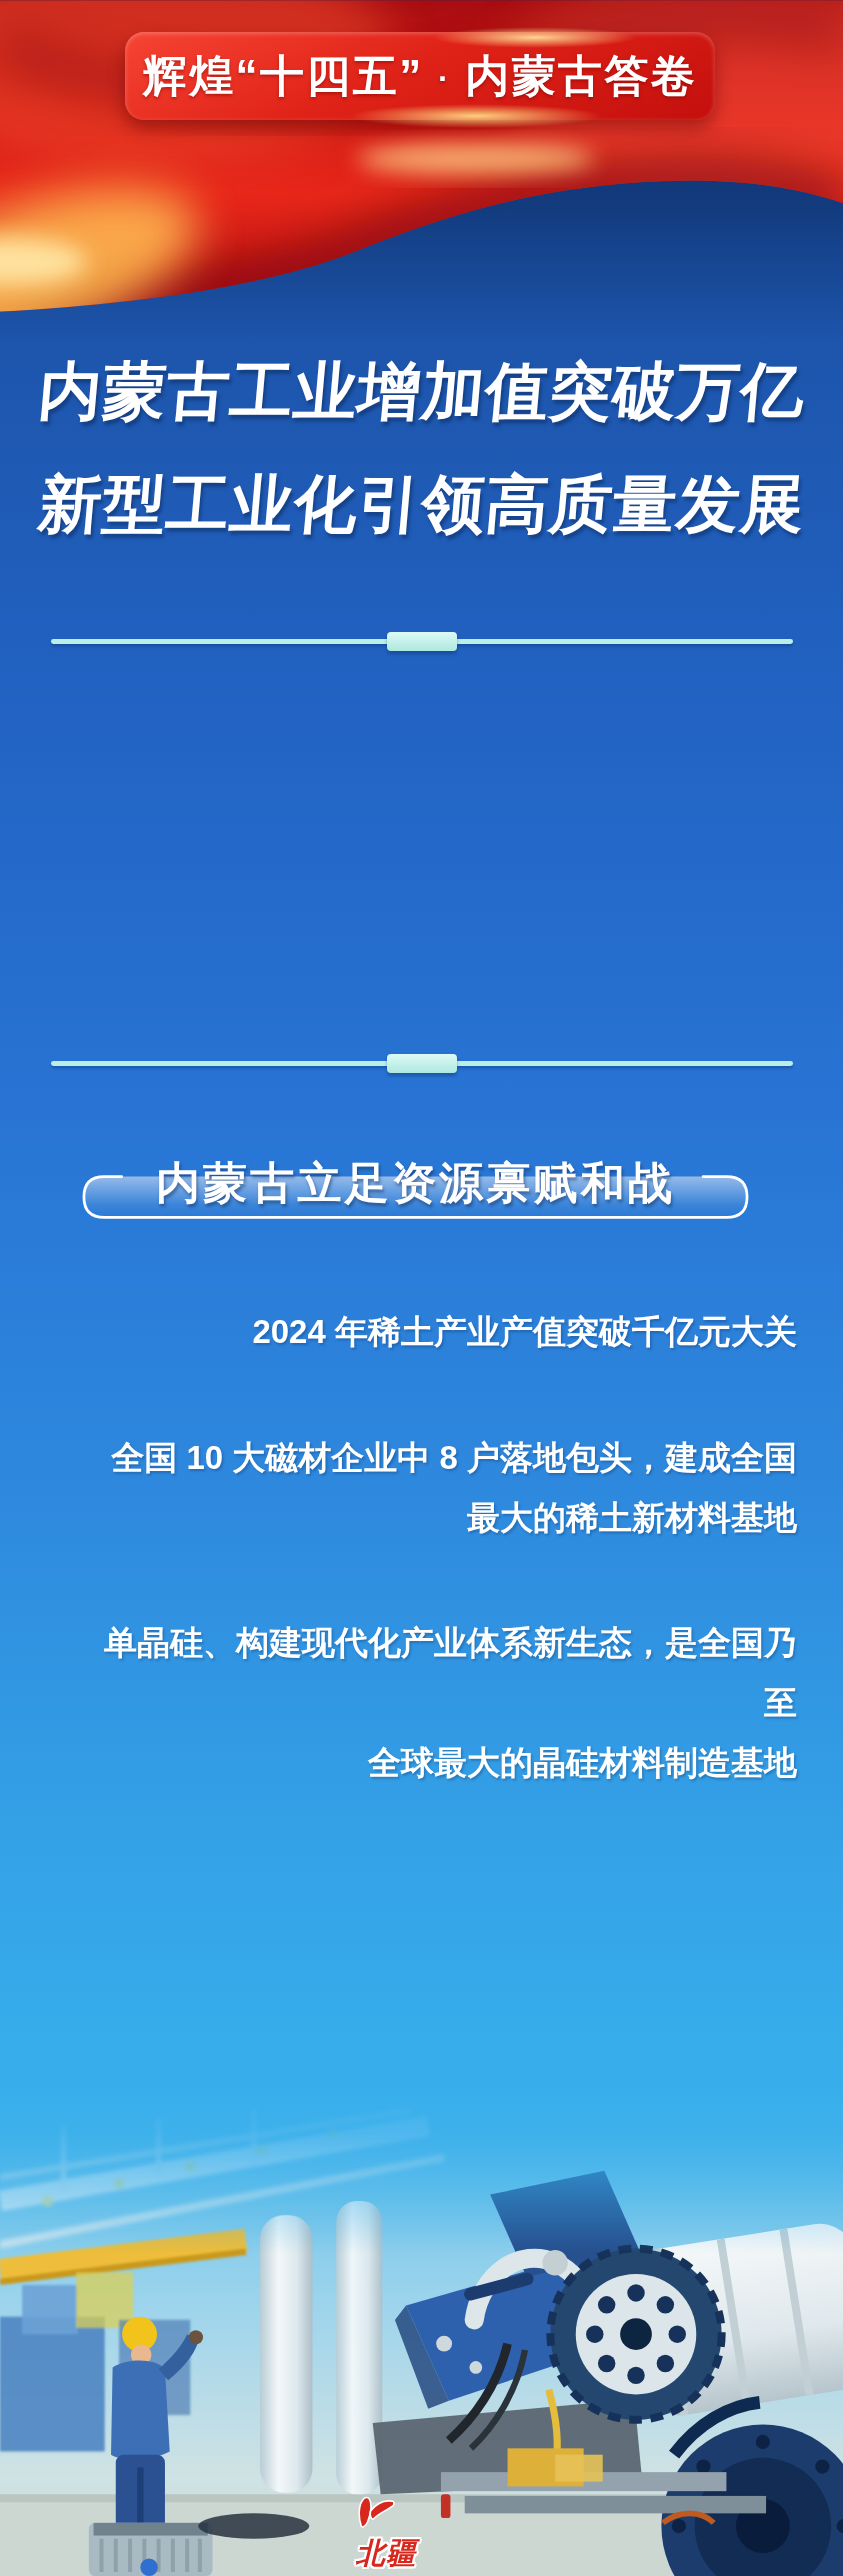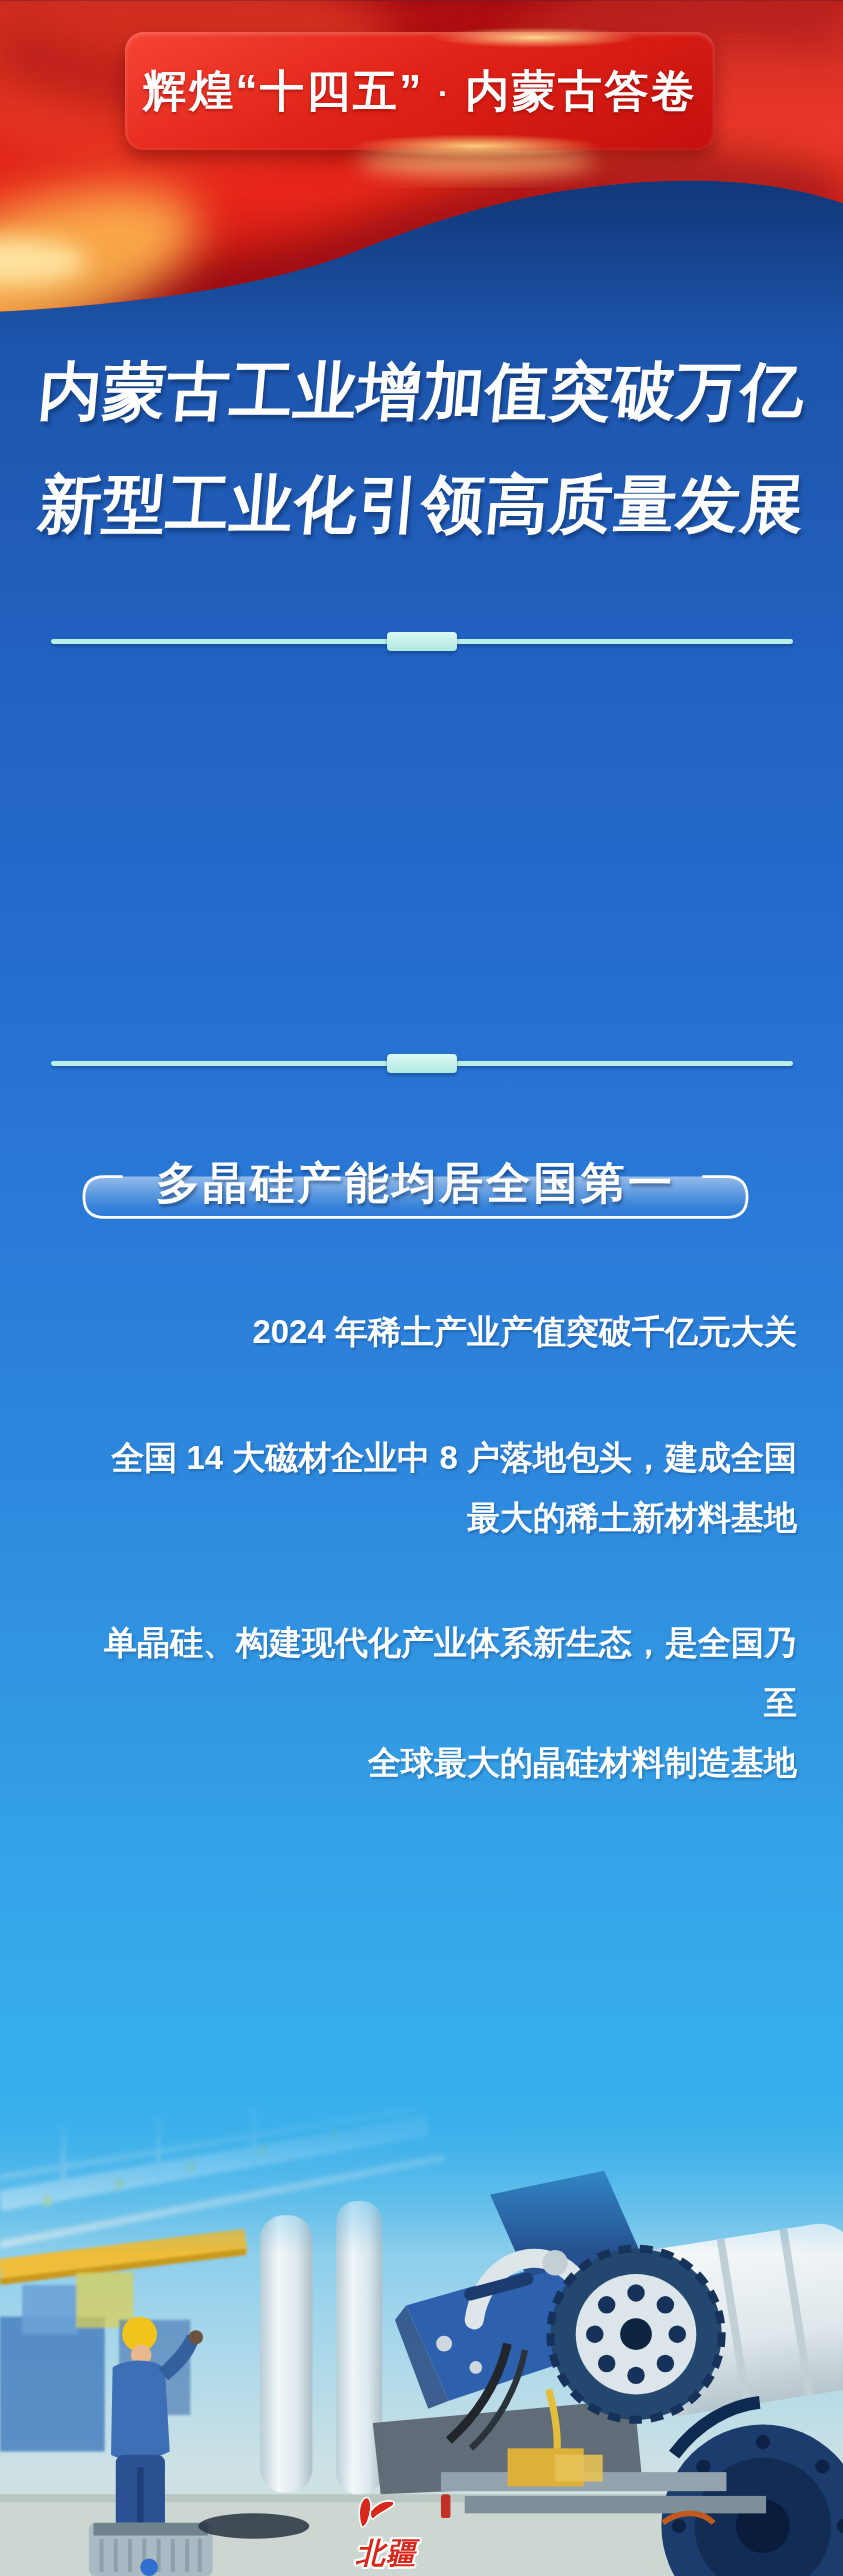--- a/index.html
+++ b/index.html
@@ -9,21 +9,21 @@
     margin:0 auto;
     overflow:hidden;
     font-family:"Liberation Sans","DejaVu Sans",sans-serif;
     background:linear-gradient(180deg,
       #0d2f66 0px,#123a7c 198px,#1d55ac 341px,#2263c3 714px,
       #2874d4 1110px,#2e8ade 1507px,#34a3e7 1864px,#38b0ec 2102px,#38b0ec 2576px);
   }
   
   .ribbon{position:absolute;top:0;left:0;width:843px;height:373px;z-index:1;}
   .banner{
-    position:absolute;left:125px;top:32px;width:590px;height:118px;z-index:3;
+    position:absolute;left:125px;top:32px;width:590px;height:88px;z-index:3;
     border-radius:19px;
     background:linear-gradient(155deg,#f64434 0%,#e02318 45%,#c40f0d 100%);
     box-shadow:0 8px 17.4px rgba(90,0,0,.45), inset 0 1.6px 4.8px rgba(255,255,255,.28);
     display:flex;align-items:center;justify-content:center;
   }
   .banner::before{content:"";position:absolute;left:52%;top:-4.8px;width:206px;height:20.6px;
     background:radial-gradient(ellipse at center,rgba(255,224,150,.95) 0%,rgba(255,200,90,0) 70%);}
   .banner::after{content:"";position:absolute;left:38%;bottom:-8px;width:254px;height:24px;
     background:radial-gradient(ellipse at center,rgba(255,217,130,.95) 0%,rgba(255,190,70,0) 70%);}
   .banner-text{
@@ -155,26 +155,26 @@
       <defs>
         <linearGradient id="boxfill" x1="0" y1="0" x2="0" y2="1">
           <stop offset="0" stop-color="#ffffff" stop-opacity="0.5"></stop>
           <stop offset="0.7" stop-color="#ffffff" stop-opacity="0.08"></stop>
           <stop offset="1" stop-color="#ffffff" stop-opacity="0"></stop>
         </linearGradient>
       </defs>
       <rect x="2" y="2" width="844" height="52" rx="26" fill="url(#boxfill)"></rect>
       <path d="M50,2 L28,2 Q2,2 2,28 Q2,54 28,54 L820,54 Q846,54 846,28 Q846,2 820,2 L790,2" fill="none" stroke="#ffffff" stroke-width="3.5" stroke-linecap="round"></path>
     </svg>
-    <h2 class="section-heading">多晶硅产能均居全国第一</h2>
+    <h2 class="section-heading">内蒙古立足资源禀赋和战</h2>
   </section>
 
   <ul class="bullets">
     <li class="bullet b1">2024 年稀土产业产值突破千亿元大关</li>
-    <li class="bullet b2">全国 14 大磁材企业中 8 户落地包头，建成全国
+    <li class="bullet b2">全国 10 大磁材企业中 8 户落地包头，建成全国
 最大的稀土新材料基地</li>
     <li class="bullet b3">单晶硅、构建现代化产业体系新生态，是全国乃至
 全球最大的晶硅材料制造基地</li>
   </ul>
 
   <div class="photo">
     <svg class="photo-svg" viewBox="0 0 1063 623" preserveAspectRatio="none">
       <defs>
         <linearGradient id="pbg" x1="0" y1="0" x2="0" y2="1">
           <stop offset="0" stop-color="#54bbe9"></stop>

